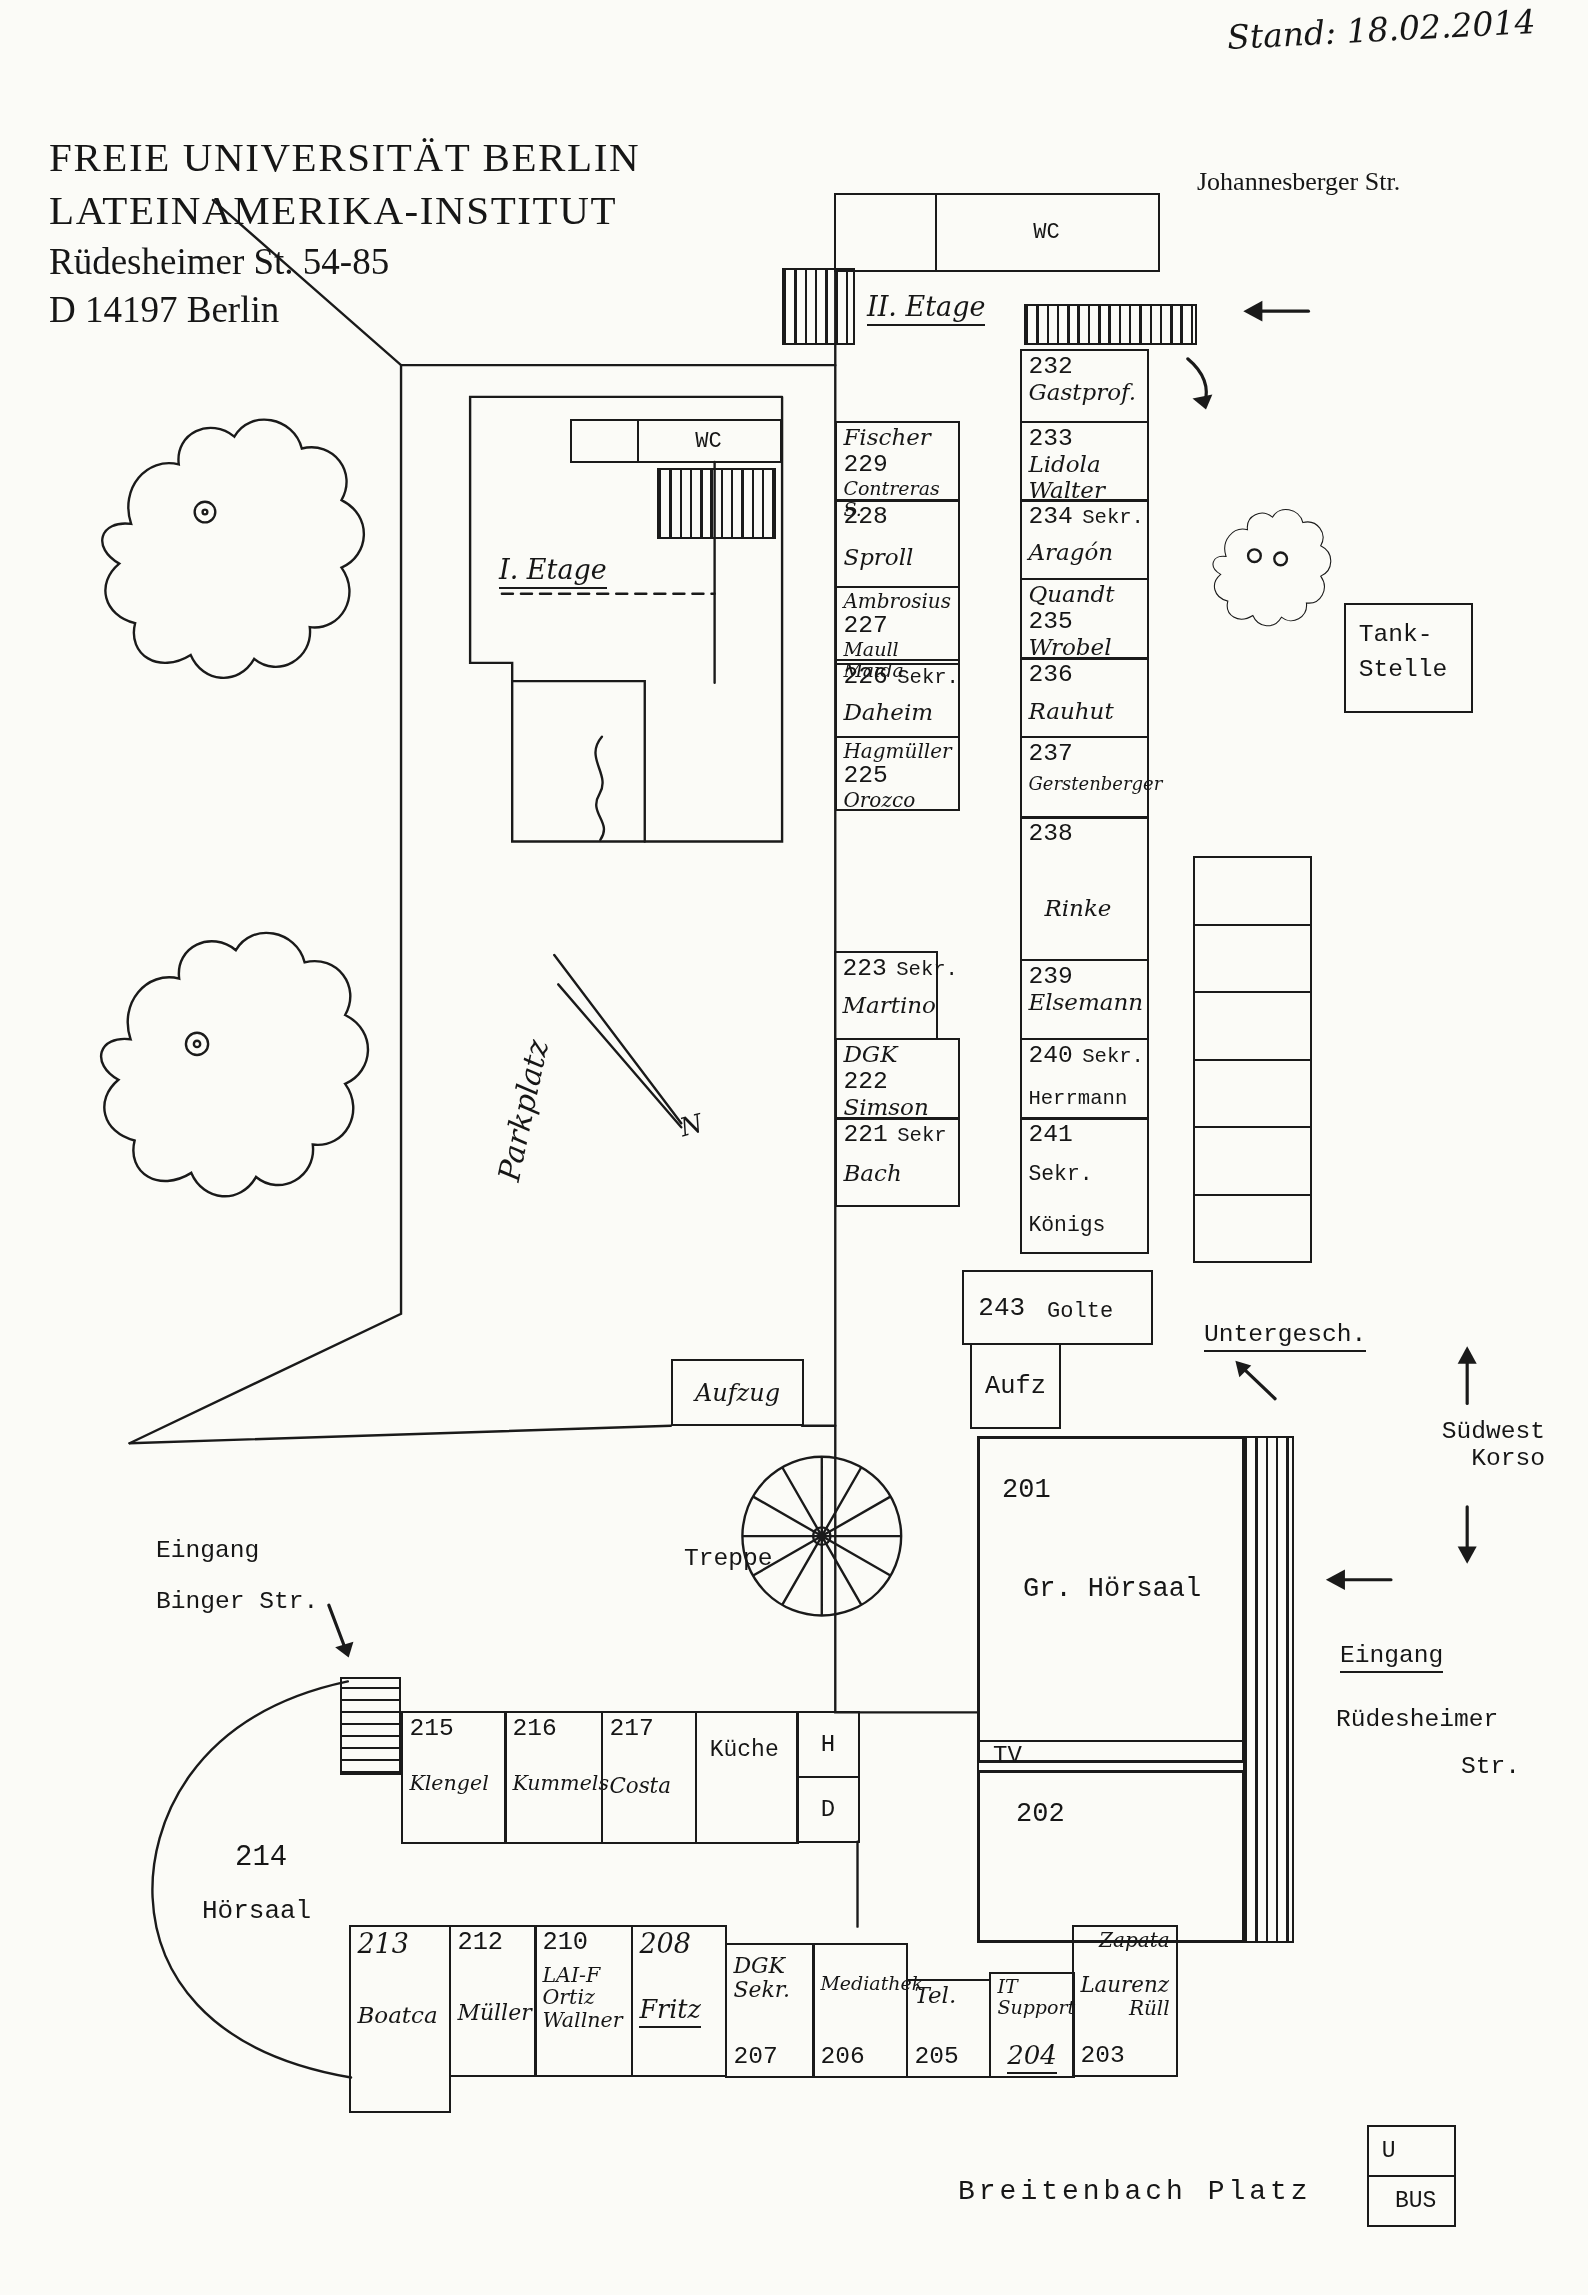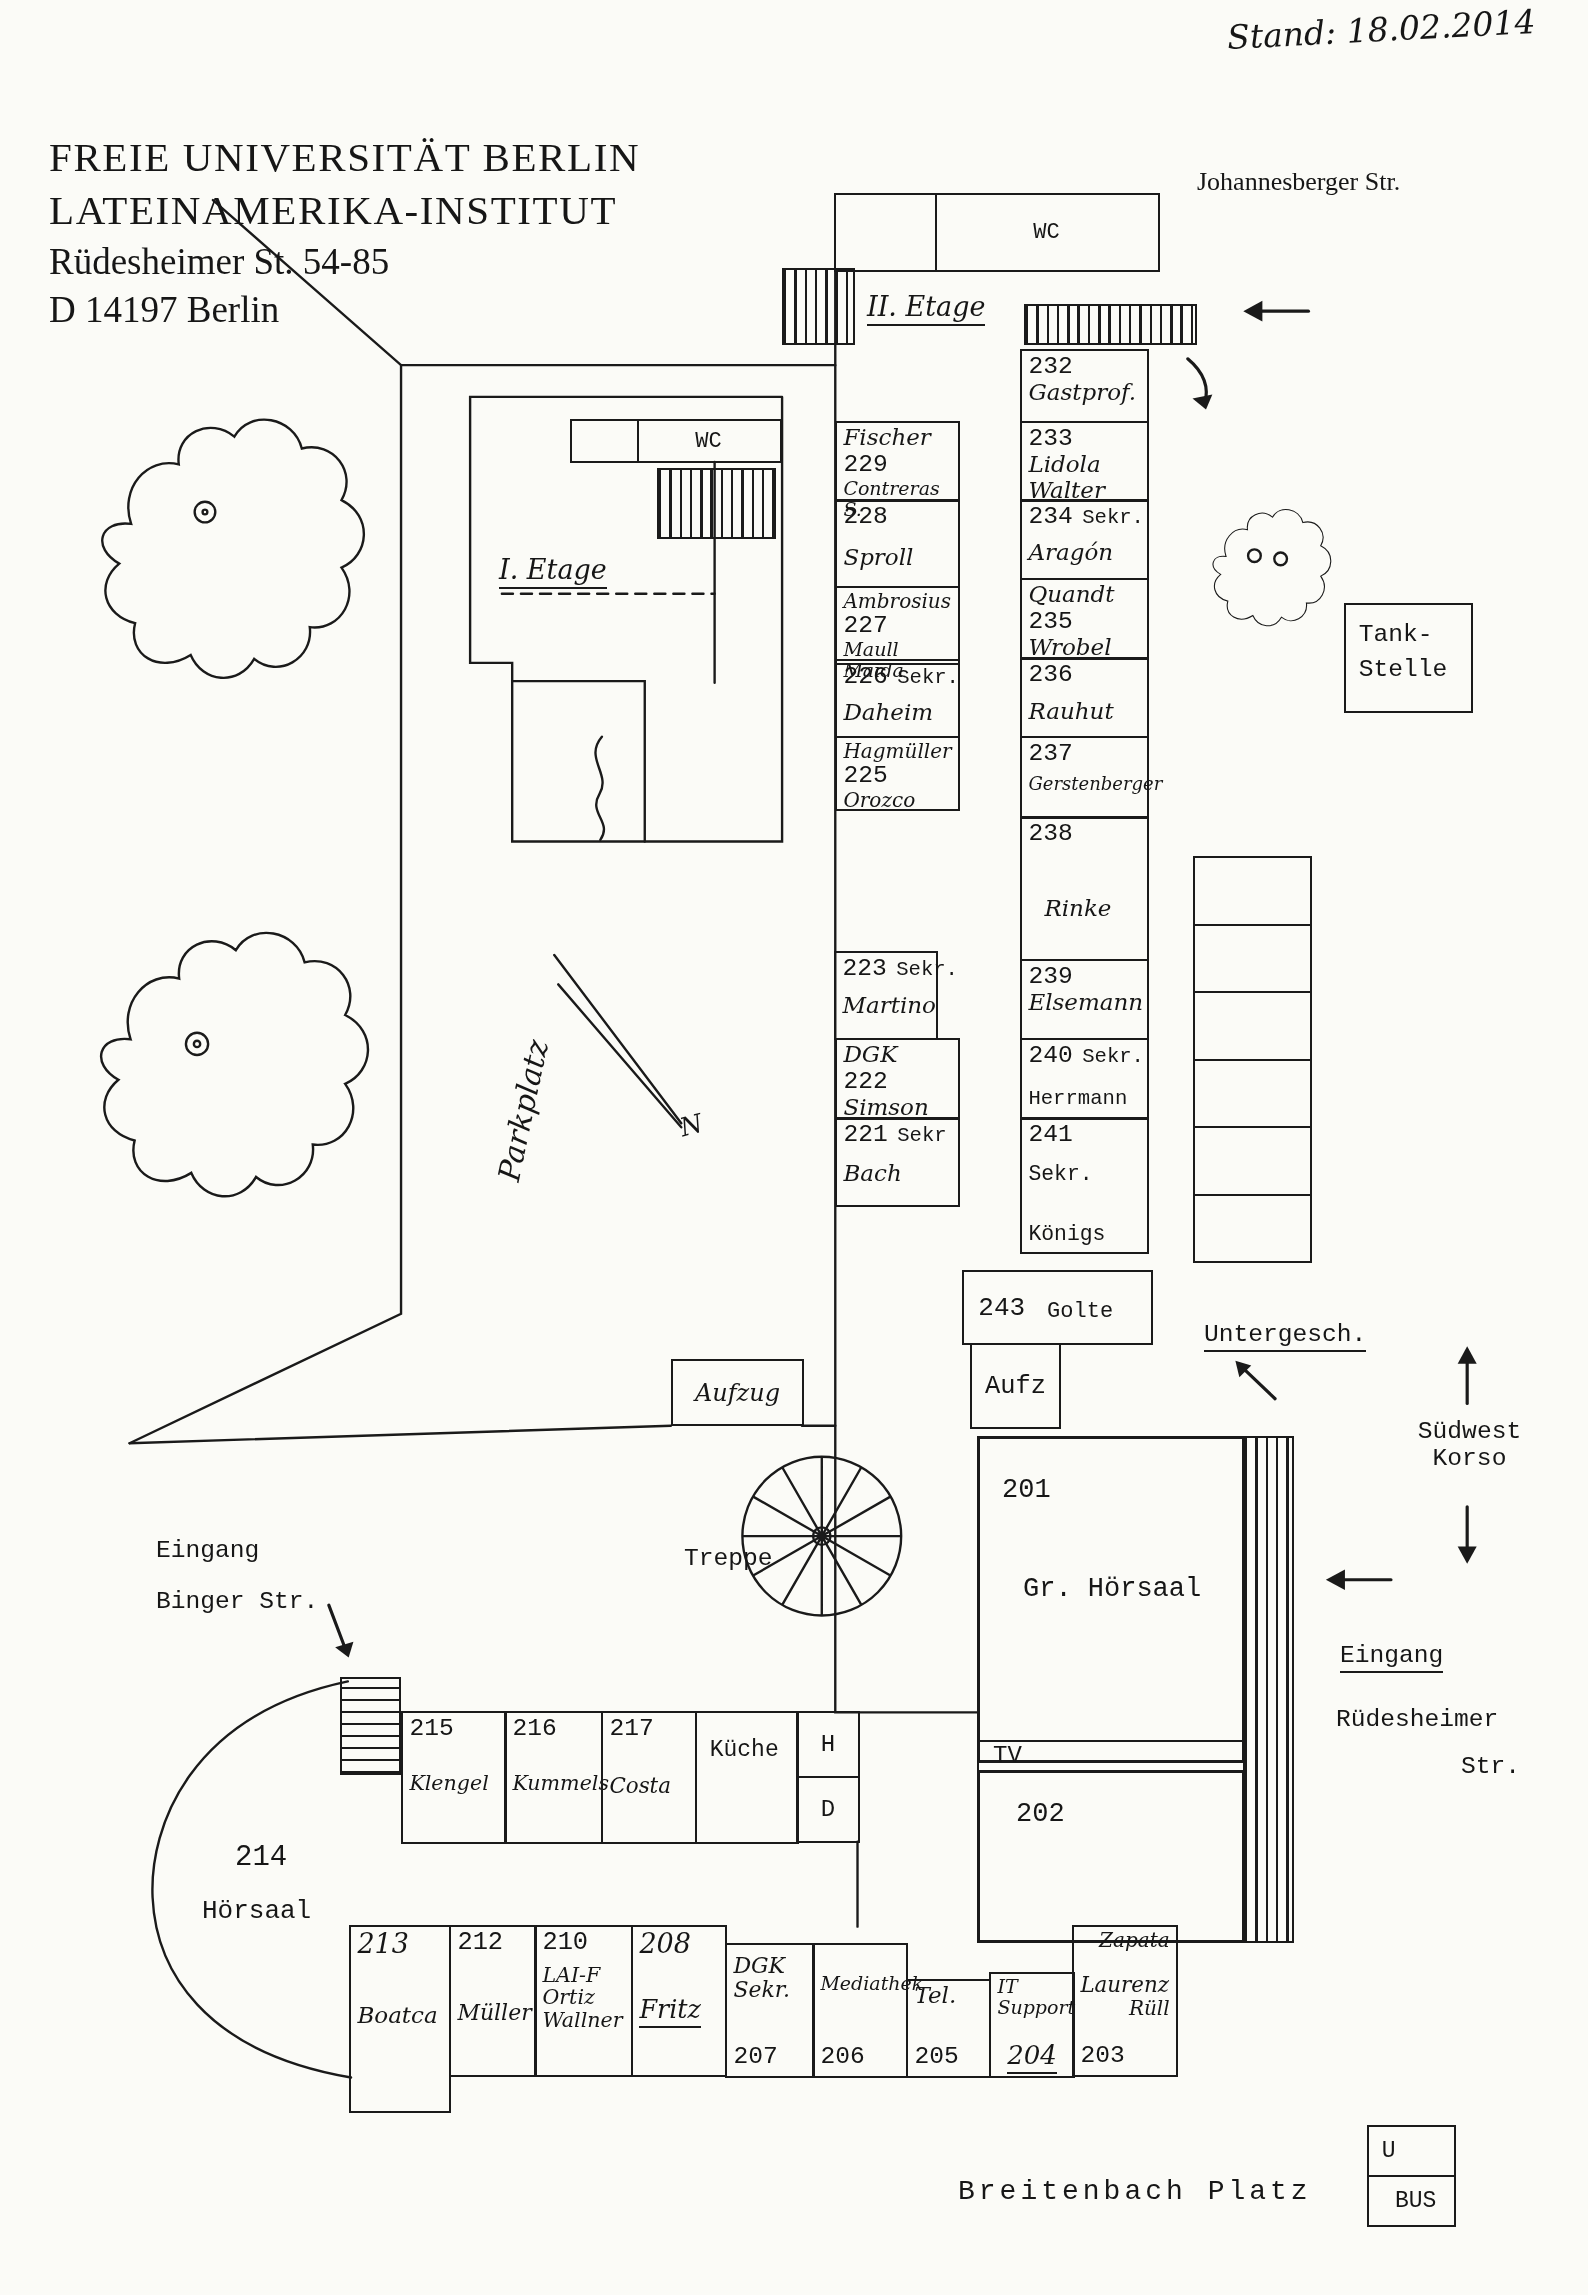--- a/index.html
+++ b/index.html
@@ -106,21 +106,21 @@
 
   <div class="lbl" style="left:49px;top:133px">
     <div class="serif" style="font-size:41px;letter-spacing:1.6px">FREIE UNIVERSITÄT BERLIN</div>
     <div class="serif" style="font-size:41px;letter-spacing:1.6px;margin-top:4.8px">LATEINAMERIKA-INSTITUT</div>
     <div class="serif" style="font-size:37px;margin-top:6.4px">Rüdesheimer St. 54-85</div>
     <div class="serif" style="font-size:37px;margin-top:4.8px">D 14197 Berlin</div>
   </div>
 
   <div class="lbl serif" style="left:1197px;top:167px;font-size:26px">Johannesberger Str.</div>
   <div class="lbl mono" style="left:958px;top:2176px;font-size:28px;letter-spacing:4px">Breitenbach Platz</div>
-  <div class="lbl mono" style="left:1394px;top:1418px;font-size:24.6px;width:151px;text-align:center">
+  <div class="lbl mono" style="left:1394px;top:1418px;font-size:24.6px;width:151px;text-align:right">
     <div>Südwest</div>
     <div>Korso</div>
   </div>
 
   <div class="lbl mono" style="left:156px;top:1537px;font-size:24.6px">Eingang</div>
   <div class="lbl mono" style="left:156px;top:1588px;font-size:24.6px">Binger Str.</div>
   <div class="lbl mono uline" style="left:1340px;top:1642px;font-size:24.6px">Eingang</div>
   <div class="lbl mono" style="left:1336px;top:1706px;font-size:24.6px">Rüdesheimer</div>
   <div class="lbl mono" style="left:1461px;top:1753px;font-size:24.6px">Str.</div>
 
@@ -261,21 +261,21 @@
         <span class="mono">240</span>
         <span class="mono sfx" style="font-size:20.6px">Sekr.</span>
       </div>
     <div class="mono rm-below" style="font-size:20.6px;margin-top:19px">Herrmann</div>
   </div>
   <div class="box rm" style="left:1020px;top:1117px;width:129px;height:137px">
     <div class="rm-num">
         <span class="mono">241</span>
       </div>
     <div class="mono rm-below" style="font-size:21.4px;margin-top:14.3px">Sekr.</div>
-    <div class="mono rm-below" style="font-size:21.4px;margin-top:37px">Königs</div>
+    <div class="mono rm-below" style="font-size:21.4px;margin-top:28px">Königs</div>
   </div>
 
   <div class="box col" style="left:1193px;top:856px;width:119px;height:407px">
     <div class="gridcell"></div>
     <div class="gridcell"></div>
     <div class="gridcell"></div>
     <div class="gridcell"></div>
     <div class="gridcell"></div>
     <div class="gridcell"></div>
   </div>

